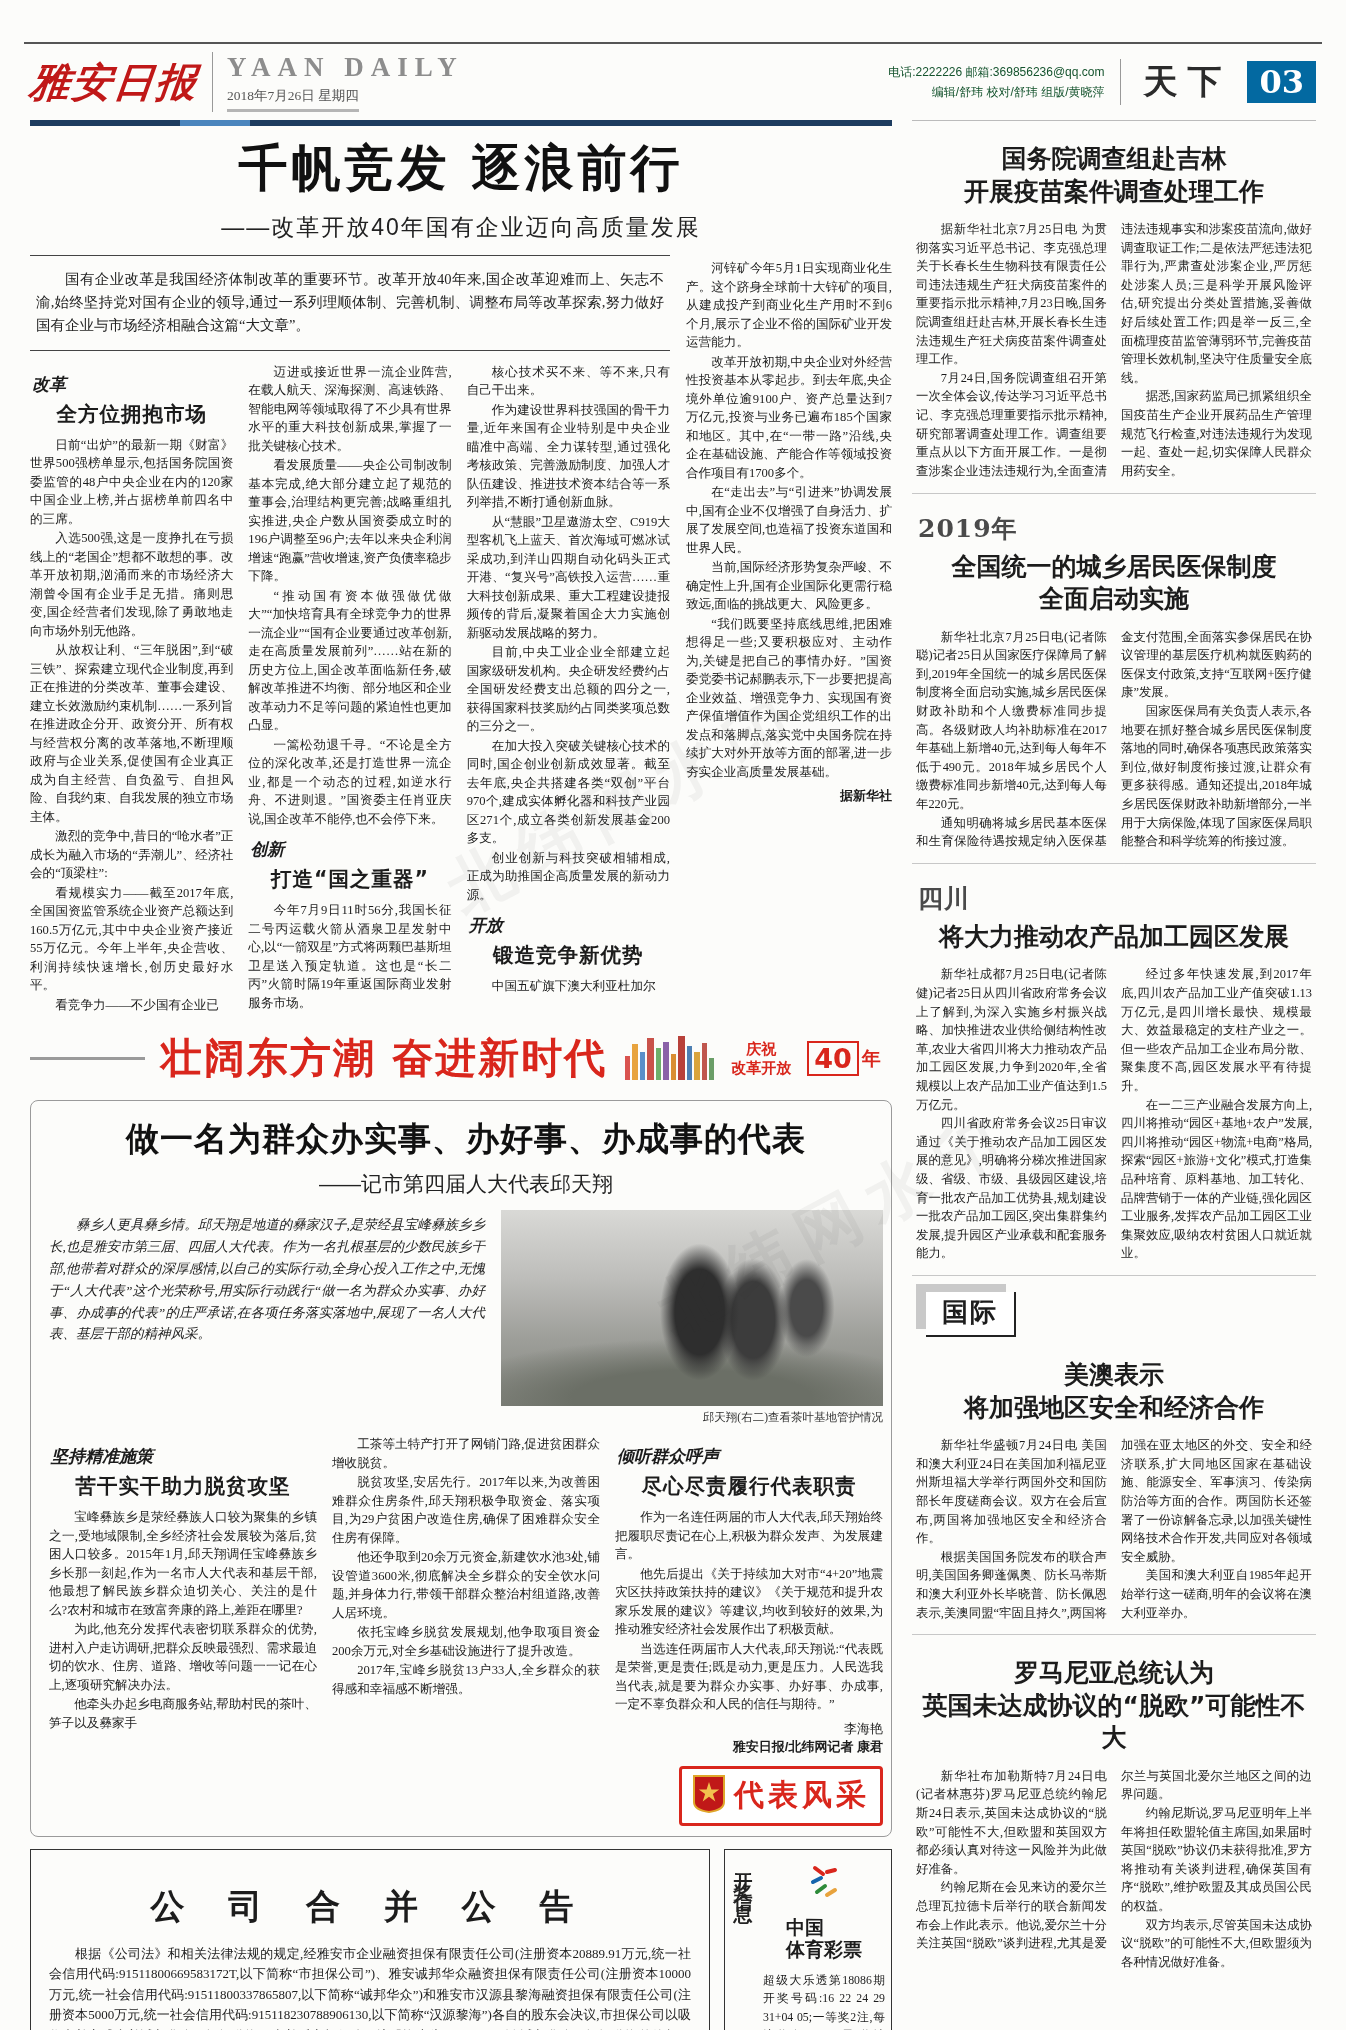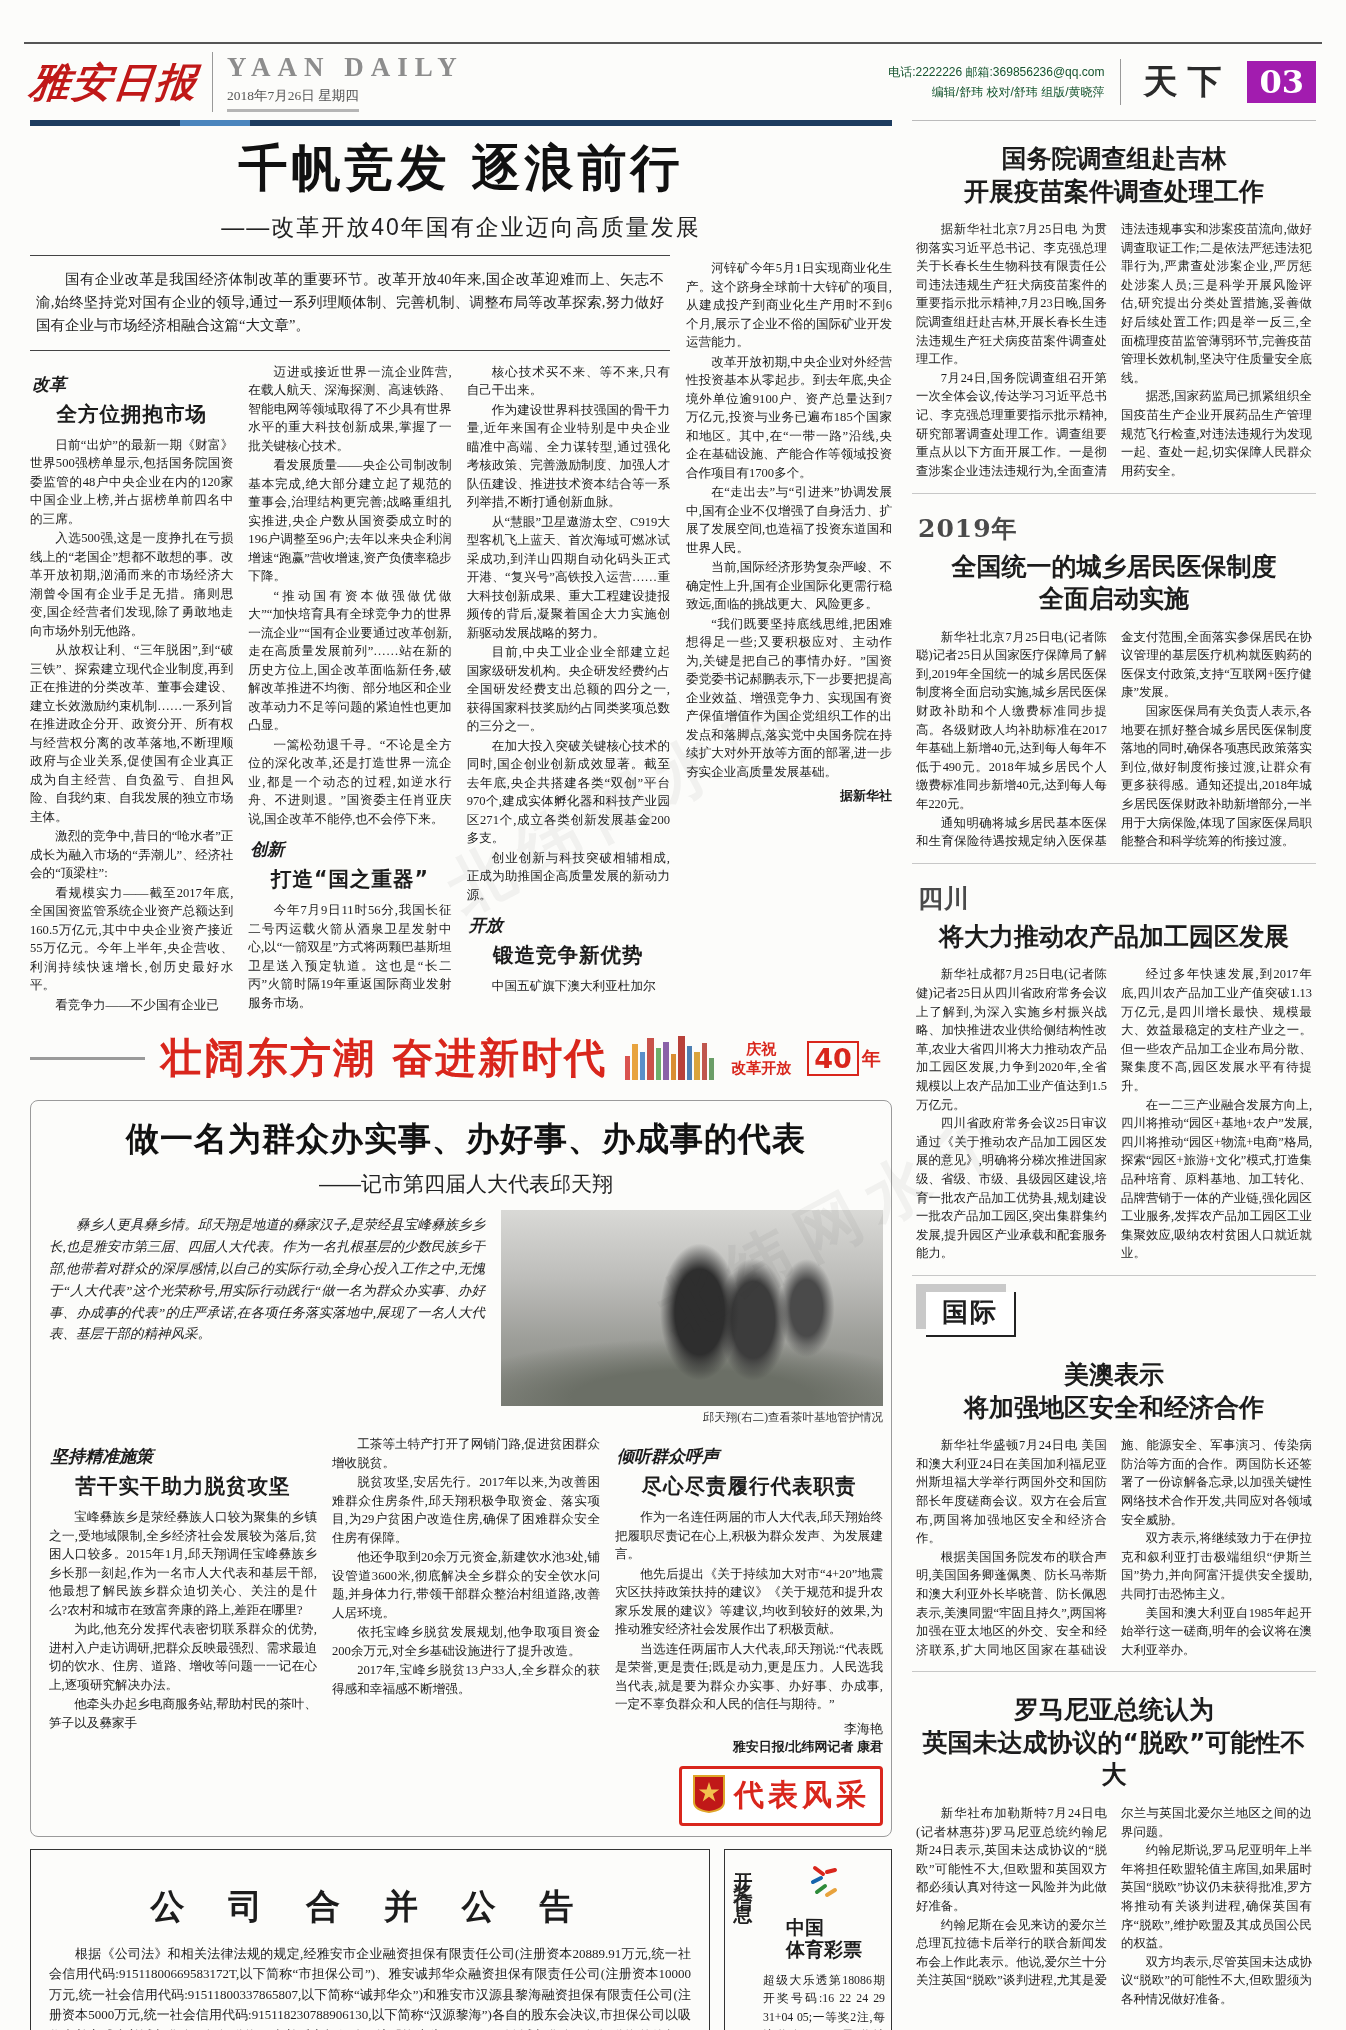--- a/index.html
+++ b/index.html
@@ -17,21 +17,21 @@
   .vline { width:1px; align-self:stretch; background:#999; }
   .paper-en { font-size:27px; letter-spacing:7px; color:#8d8d8d; font-weight:bold;
               font-family:"Liberation Serif",serif; }
   .paper-date { font-size:13.5px; color:#555; margin-top:4px; padding-bottom:4px;
                 border-bottom:3px solid #b5b5b5; display:inline-block; }
   .mast-right { display:flex; align-items:center; gap:16px; }
   .contact { text-align:right; font-size:12px; color:#14532d; line-height:1.7;
              font-family:"Liberation Sans",sans-serif; }
   .section-name { font-size:34px; font-weight:900; color:#2b2b2b; letter-spacing:10px;
                   font-family:"DejaVu Sans",sans-serif; padding-left:6px; }
-  .pageno { background:#a21caf; color:#fff; font-size:32px; font-weight:900; padding:2px 12px;
+  .pageno { background:#0369a1; color:#fff; font-size:32px; font-weight:900; padding:2px 12px;
             font-family:"DejaVu Serif",serif; }
 
   
   .content { display:flex; gap:20px; padding:0 8px; }
   .left-zone { width:862px; flex:none; }
   .right-zone { flex:1; min-width:0; border-top:1px solid #bbb; padding-top:10px; }
 
   .bluebar { height:6px; background:#1d3c5f; position:relative; margin-bottom:10px; }
   .bluebar i { position:absolute; left:150px; top:0; width:70px; height:6px; background:#4a85bd; }
 
@@ -394,21 +394,20 @@
         </div>
 
         <div class="r-art">
           <div class="r-title">
             <div>美澳表示</div>
             <div>将加强地区安全和经济合作</div>
           </div>
           <div class="r-body">
               <p>新华社华盛顿7月24日电 美国和澳大利亚24日在美国加利福尼亚州斯坦福大学举行两国外交和国防部长年度磋商会议。双方在会后宣布,两国将加强地区安全和经济合作。</p>
               <p>根据美国国务院发布的联合声明,美国国务卿蓬佩奥、防长马蒂斯和澳大利亚外长毕晓普、防长佩恩表示,美澳同盟“牢固且持久”,两国将加强在亚太地区的外交、安全和经济联系,扩大同地区国家在基础设施、能源安全、军事演习、传染病防治等方面的合作。两国防长还签署了一份谅解备忘录,以加强关键性网络技术合作开发,共同应对各领域安全威胁。</p>
-              <p>双方表示,将继续致力于在伊拉克和叙利亚打击极端组织“伊斯兰国”势力,并向阿富汗提供安全援助,共同打击恐怖主义。</p>
               <p>美国和澳大利亚自1985年起开始举行这一磋商,明年的会议将在澳大利亚举办。</p>
             </div>
         </div>
 
         <div class="r-art">
           <div class="r-title">
             <div>罗马尼亚总统认为</div>
             <div>英国未达成协议的“脱欧”可能性不大</div>
           </div>
           <div class="r-body">

